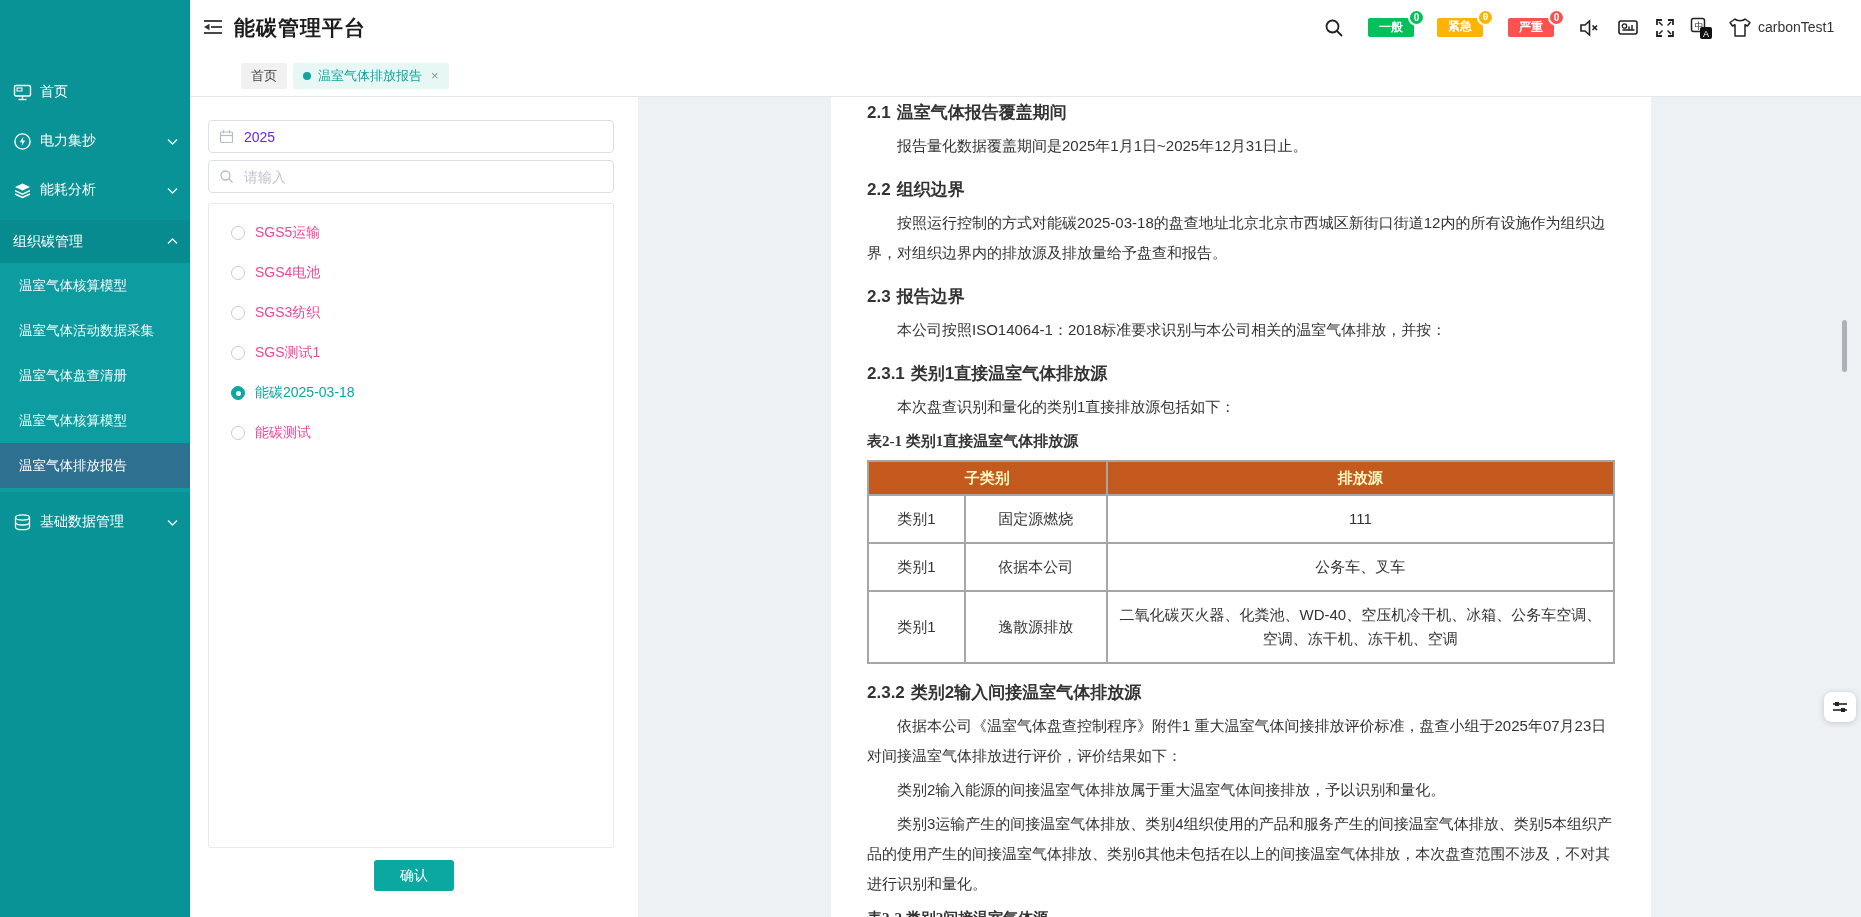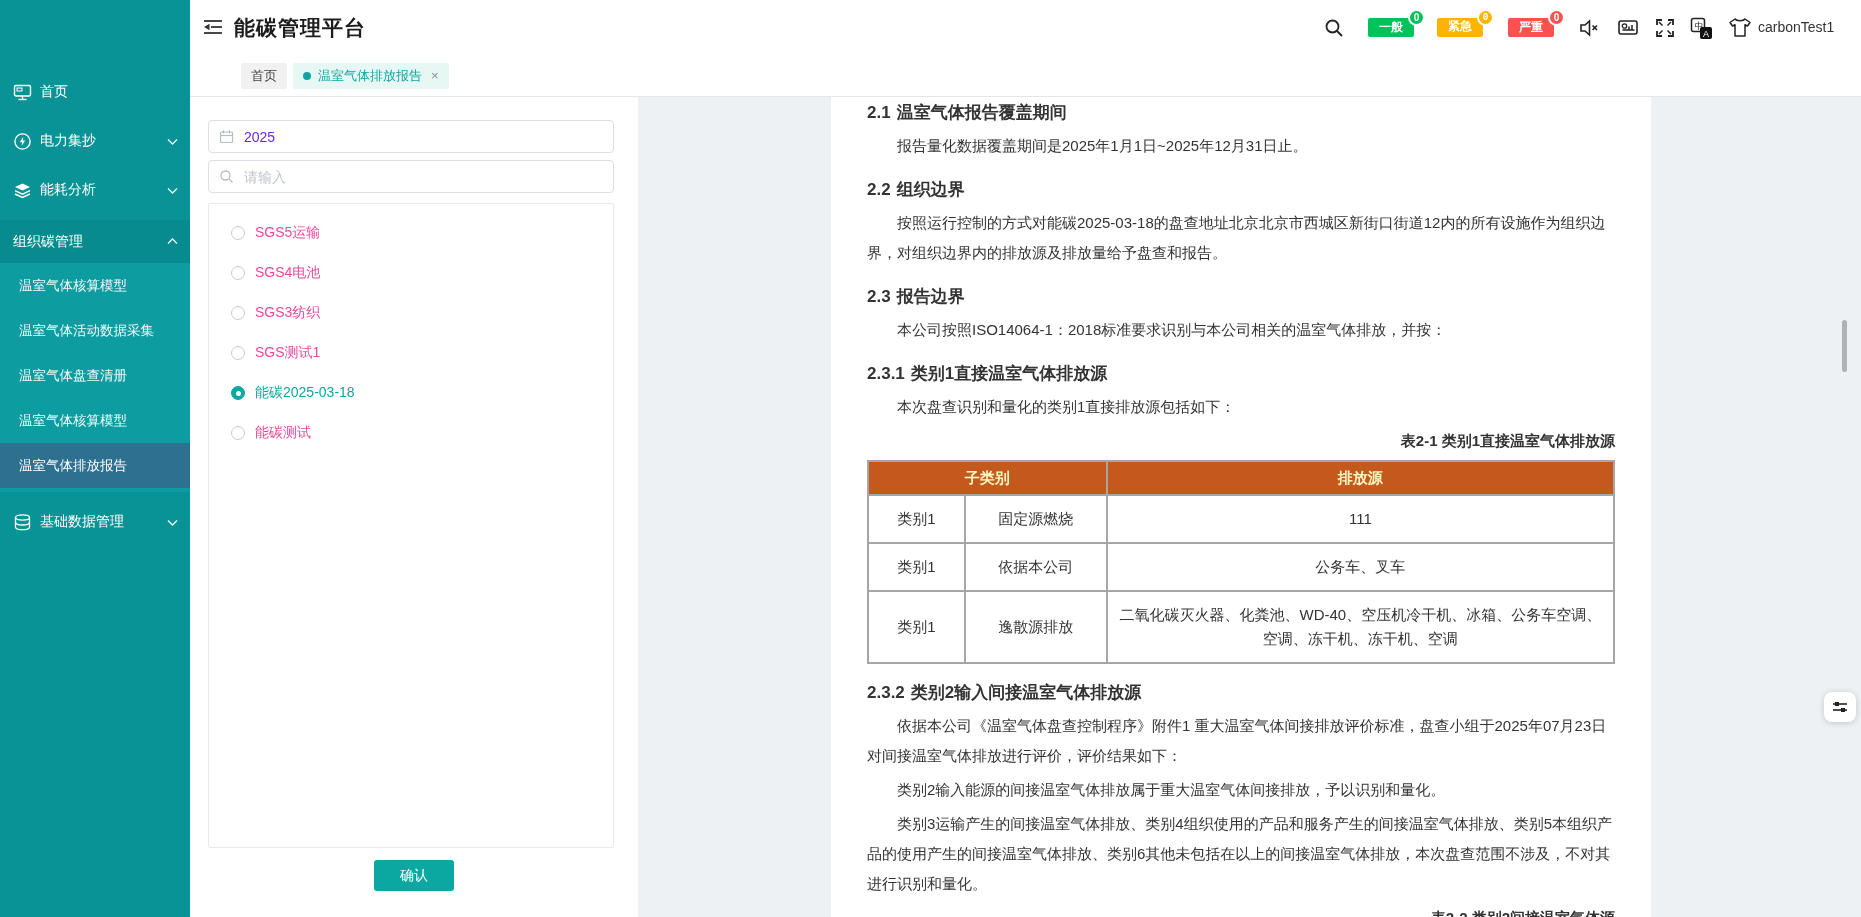--- a/index.html
+++ b/index.html
@@ -60,21 +60,21 @@
   .radio-row.sel .rl { color:#0ba8a2; }
   #confirm-btn { position:absolute; left:50%; margin-left:-40px; top:763px; width:80px; height:31px;
     background:#0ba8a2; color:#fff; border:none; border-radius:3px; font-size:14px; cursor:pointer; font-family:inherit; }
 
   
   #docwrap { position:absolute; left:831px; top:97px; width:820px; height:820px; background:#fff; overflow:hidden; z-index:2; }
   #doc { padding:0 36px; margin-top:-13px; color:#333; }
   #doc .dh { font-size:17px; font-weight:bold; line-height:24px; margin:17px 0 6px; }
   #doc .dh .hnum { margin-right:6px; }
   #doc p { font-size:15px; line-height:30px; margin:4px 0; text-indent:2em; }
-  .tbl-caption { text-align:right; font-weight:bold; font-size:15px; line-height:24px; margin:15px 0 11px; text-indent:0 !important; }
+  .tbl-caption { text-align:left; font-weight:bold; font-size:15px; line-height:24px; margin:15px 0 11px; text-indent:0 !important;font-family:Liberation Serif, serif; }
   table.rep { width:100%; border-collapse:collapse; border:2px solid #8f8f8f; }
   table.rep th { background:#c3591d; color:#fef9c3; font-size:15px; font-weight:bold; height:34px; border:2px solid #a6a6a6; }
   table.rep td { border:2px solid #a6a6a6; text-align:center; font-size:15px; height:36px; padding:11px 8px; line-height:24px; }
   table.rep .c0 { width:13%; } table.rep .c1 { width:19%; } table.rep .c2 { width:68%; }
 
   
   #page-scroll-thumb { position:absolute; left:1842px; top:320px; width:5px; height:52px; background:#aeb1b5; border-radius:3px; z-index:6; }
   #settings-fab { position:absolute; left:1824px; top:692px; width:32px; height:30px; background:#fff; border-radius:8px;
     box-shadow:0 1px 6px rgba(0,0,0,.18); display:flex; align-items:center; justify-content:center; cursor:pointer; z-index:6; }
   svg { display:block; }

